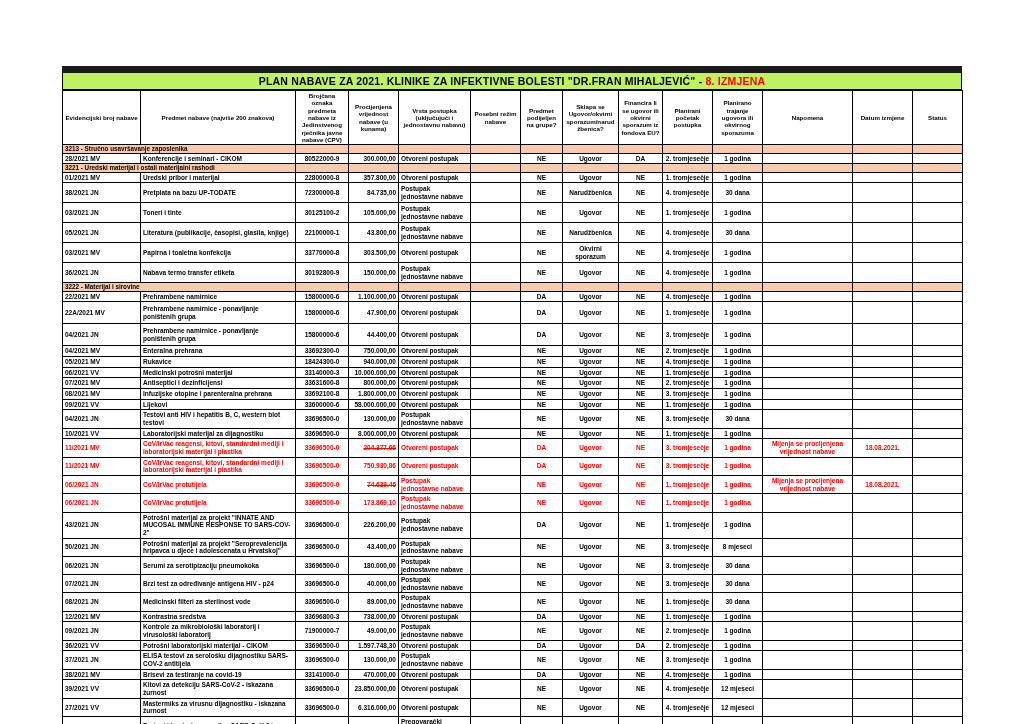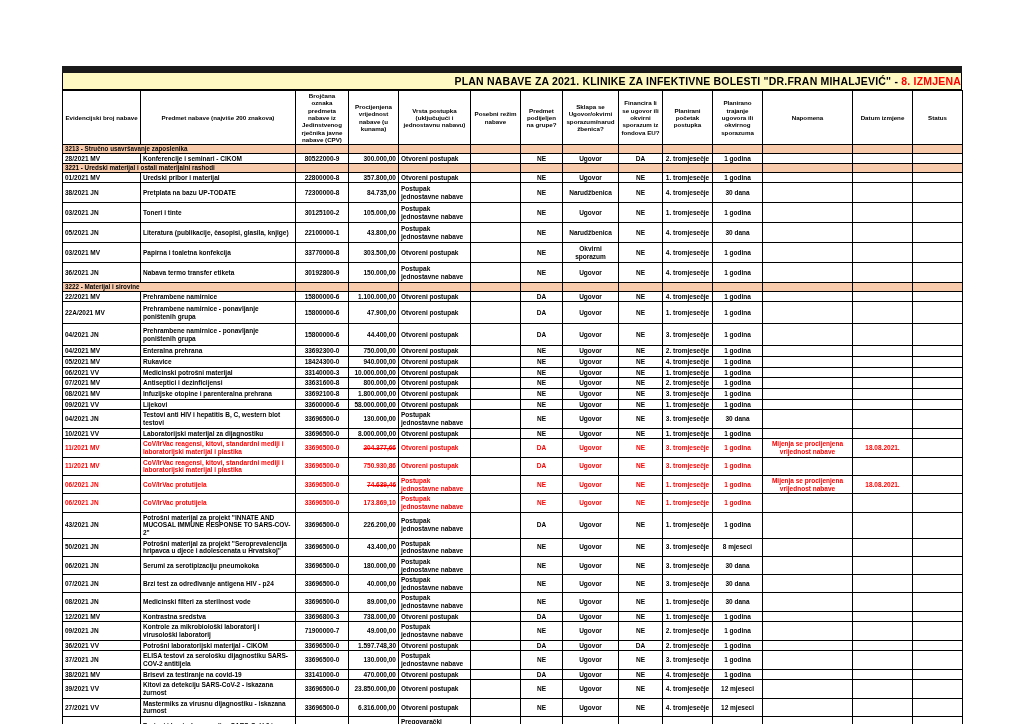--- a/index.html
+++ b/index.html
@@ -1,21 +1,21 @@
 <!DOCTYPE html>
 <html><head>
 <meta charset="utf-8">
 <style>
   html,body{margin:0;padding:0;}
   .page{position:relative;width:1024px;height:724px;background:#ffffff;overflow:hidden;
         font-family:"Liberation Sans","DejaVu Sans",sans-serif;}
   .doc{position:absolute;left:62px;top:66px;width:900px;}
   .topbar{height:7px;background:#1a1a1a;}
-  .titlerow{border:1.5px solid #000;border-top:none;text-align:right;font-size:10.5px;
-            font-weight:bold;padding:2px 0;background:#fef9c3;letter-spacing:0.2px;}
+  .titlerow{border:1.5px solid #000;border-top:none;text-align:center;font-size:10.5px;
+            font-weight:bold;padding:2px 0;background:#bef264;letter-spacing:0.2px;}
   .titlerow .rev{color:#ff0000;}
   table{border-collapse:collapse;width:100%;table-layout:fixed;}
   th,td{border:1px solid #000;font-size:6.5px;font-weight:700;padding:1px 2px;
         line-height:1.18;vertical-align:middle;overflow:hidden;word-wrap:break-word;}
   thead th{text-align:center;font-size:6.2px;background:#fff;height:40px;}
   td.l{text-align:left;}
   td.c{text-align:center;}
   td.r{text-align:right;}
   tr.section td{background:#F8CBAD;height:7px;font-size:6.3px;padding:0 2px;}
   tr.red td{color:#ff0000;}

